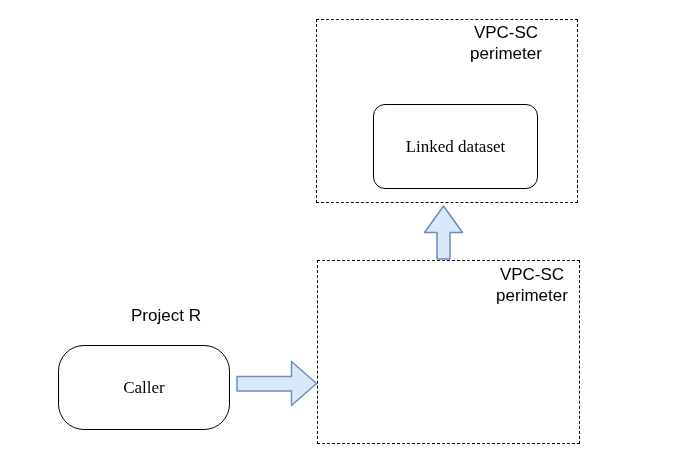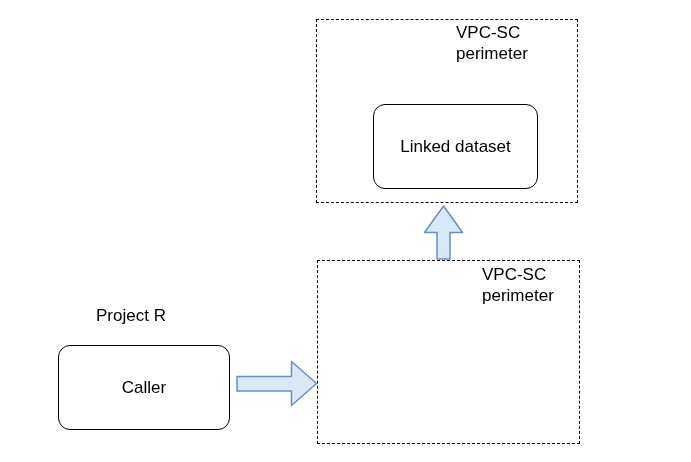--- a/index.html
+++ b/index.html
@@ -22,21 +22,21 @@
     border: 1.5px dashed #000000;
     background: transparent;
   }
   .perimeter-box.top    { left: 316px; top: 19px;  width: 262px; height: 184px; }
   .perimeter-box.bottom { left: 317px; top: 260px; width: 263px; height: 184px; }
 
   .label {
     position: absolute;
     font-size: 17px;
     line-height: 21px;
-    text-align: left;
+    text-align: center;
     white-space: pre-line;
   }
   .perimeter-label { width: 100px; }
   .project-label   { width: 140px; }
 
   .top .perimeter-label    { left: 139px; top: 2px; }
   .top .project-label      { left: 63px;  top: 43px; }
   .bottom .perimeter-label { left: 164px; top: 3px; }
   .bottom .project-label   { left: 65px;  top: 46px; }
 
@@ -46,24 +46,25 @@
     position: absolute;
     box-sizing: border-box;
     border: 1.5px solid #000000;
     border-radius: 12px;
     background: #ffffff;
     display: flex;
     align-items: center;
     justify-content: center;
     font-size: 17px;
     text-align: center;
+    font-family: Liberation Serif, serif;
   }
   .node.linked-dataset { left: 56px; top: 84px; width: 165px; height: 85px; } 
   .node.listing        { left: 68px; top: 84px; width: 172px; height: 87px; } 
-  .node.caller         { left: 58px; top: 345px; width: 172px; height: 85px; } 
+  .node.caller         { left: 58px; top: 345px; width: 172px; height: 85px; border-radius: 26px; } 
 
   .arrow-layer {
     position: absolute;
     left: 0; top: 0;
     width: 691px;
     height: 462px;
     pointer-events: none;
   }
 </style>
 </head>

